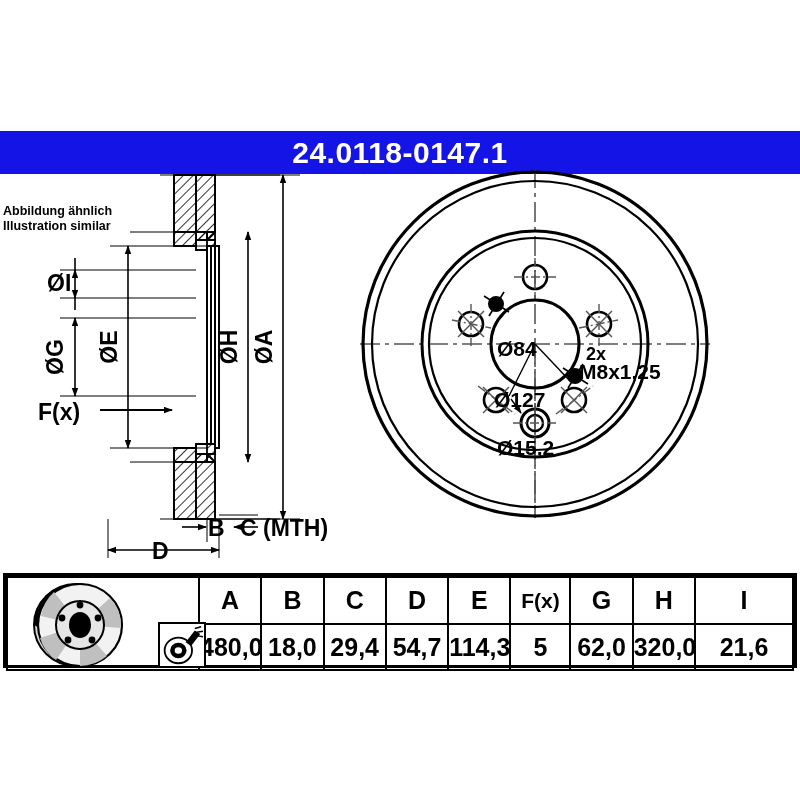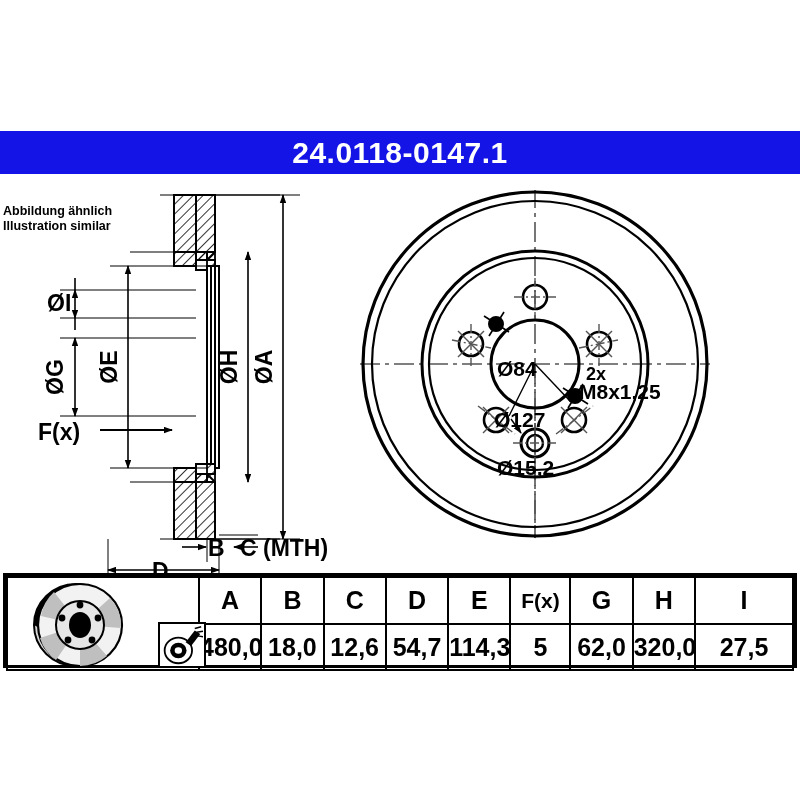--- a/index.html
+++ b/index.html
@@ -12,21 +12,21 @@
   #header-title{position:absolute;left:0;top:0;width:800px;height:43px;
       display:flex;align-items:center;justify-content:center;gap:44px;
       color:#ffffff;font-size:30px;font-weight:bold;letter-spacing:.5px;}
   #header-title span{white-space:nowrap;}
 
   
   #illus-note{position:absolute;left:3px;top:176px;width:150px;
       font-size:12.5px;font-weight:bold;line-height:15px;margin-top:28px;}
 
   
-  #drawing{position:absolute;left:0;top:190px;width:652px;height:390px;}
+  #drawing{position:absolute;left:0;top:170px;width:652px;height:390px;}
   #drawing svg{display:block;}
 
   
   #spec-table{position:absolute;left:3px;top:573px;width:794px;height:95px;
       border:3px solid #000;box-sizing:border-box;background:#fff;}
   #spec-table table{border-collapse:collapse;width:100%;height:100%;
       table-layout:fixed;}
   #spec-table td{border:2px solid #000;text-align:center;vertical-align:middle;
       font-size:25px;font-weight:bold;padding:0;}
   #spec-table tr.hdr td{height:45px;}
@@ -312,36 +312,36 @@
           </td>
     </tr>
     <tr class="val">
       <td>
             <span class="cell-span">480,0</span>
           </td>
       <td>
             <span class="cell-span">18,0</span>
           </td>
       <td>
-            <span class="cell-span">12,6</span>
+            <span class="cell-span">29,4</span>
           </td>
       <td>
             <span class="cell-span">54,7</span>
           </td>
       <td>
             <span class="cell-span">114,3</span>
           </td>
       <td>
             <span class="cell-span">5</span>
           </td>
       <td>
             <span class="cell-span">62,0</span>
           </td>
       <td>
             <span class="cell-span">320,0</span>
           </td>
       <td>
-            <span class="cell-span">27,5</span>
+            <span class="cell-span">21,6</span>
           </td>
     </tr>
   </tbody>
     </table>
 </div>
 
 </body></html>

